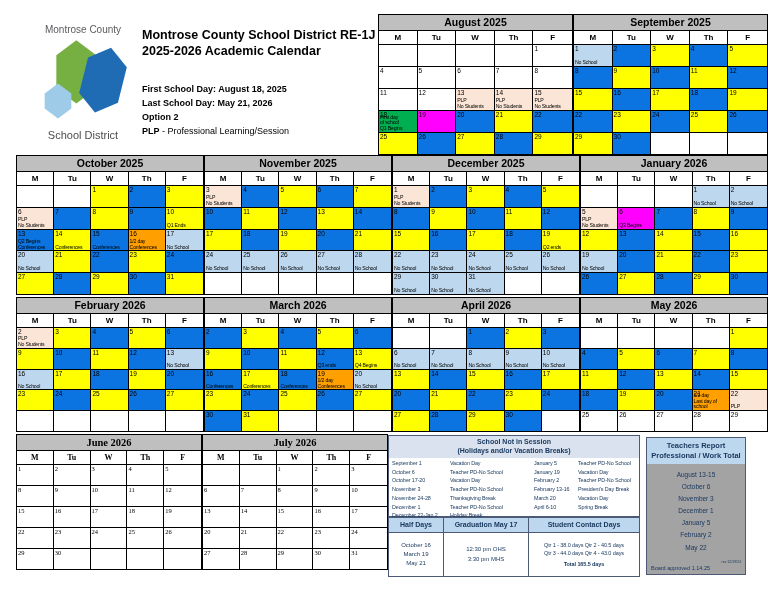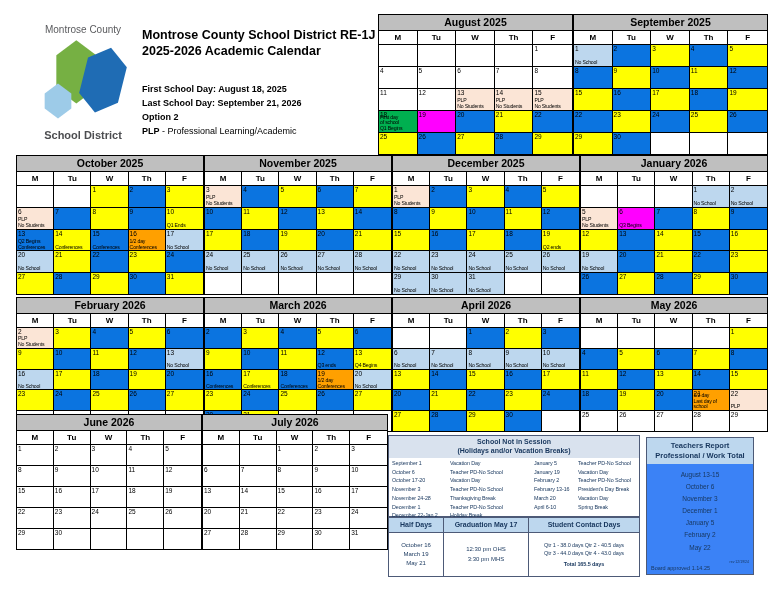--- a/index.html
+++ b/index.html
@@ -3,27 +3,27 @@
 <meta charset="utf-8">
 <style>
   html,body{margin:0;padding:0;background:#fff;}
   #page{position:relative;width:768px;height:593px;background:#fff;font-family:"Liberation Sans",sans-serif;overflow:hidden;}
 
   
   .band{position:absolute;display:flex;}
   #band1{top:14px;left:0;width:768px;height:141px;}
   #band2{top:155px;left:16px;width:752px;height:140px;}
   #band3{top:297px;left:16px;width:752px;height:135px;}
-  #band4{top:414px;left:16px;width:372px;height:136px;}
+  #band4{top:434px;left:16px;width:372px;height:136px;font-family:Liberation Serif, serif;}
 
   
   .hdr-left{width:378px;height:141px;display:flex;}
   .logo-box{width:118px;margin-left:24px;margin-top:10px;text-align:center;}
   .logo-top{font-size:10px;font-weight:normal;color:#5a5b5e;}
-  .logo-bottom{font-size:11px;font-weight:bold;color:#4c4d50;margin-top:-2px;text-align:center;}
+  .logo-bottom{font-size:11px;font-weight:normal;color:#4c4d50;margin-top:-2px;text-align:center;}
   .title-box{flex:1;padding-top:14px;color:#000;}
   .t1{font-size:12.5px;font-weight:bold;line-height:1.25;}
   .sub{margin-top:24px;font-size:9px;font-weight:bold;line-height:1.55;}
   .plpline{font-size:9px;margin-top:1px;}
   .plpline b{font-weight:bold;}
 
   
   .month{border:1.5px solid #000;background:#fff;display:flex;flex-direction:column;box-sizing:border-box;}
   #band1 .month{width:195px;height:141px;}
   #band2 .month,#band3 .month{width:188px;}
@@ -58,21 +58,21 @@
   .bottom-boxes{position:absolute;top:82px;left:0;display:flex;height:60px;}
   .bbox{border:1px solid #4d5a77;box-sizing:border-box;display:flex;flex-direction:column;background:#fff;margin-left:-1px;}
   .bbox:first-child{margin-left:0;}
   .bbox-h{background:var(--c-panel,#BDD7EE);font-weight:bold;font-size:7px;text-align:center;height:14px;line-height:14px;border-bottom:1px solid #4d5a77;}
   .bbox-body{flex:1;font-size:6px;display:flex;flex-direction:column;justify-content:center;text-align:center;line-height:1.55;}
   #half-days{width:56px;}
   #graduation{width:86px;}
   #student-contact{width:112px;}
   #student-contact .bbox-body{font-size:5.5px;letter-spacing:-0.1px;}
   .sc-total{font-weight:bold;margin-top:2px;}
-  .teachers{position:absolute;top:2px;left:258px;width:108px;height:138px;border:1px solid #4d5a77;box-sizing:border-box;background:#3b82f6;display:flex;flex-direction:column;}
+  .teachers{position:absolute;top:2px;left:258px;width:100px;height:138px;border:1px solid #4d5a77;box-sizing:border-box;background:#a3a3a3;display:flex;flex-direction:column;}
   .t-h{background:var(--c-panel,#BDD7EE);font-weight:bold;font-size:7.5px;text-align:center;line-height:1.3;padding:3px 0;}
   .t-dates{flex:1;font-size:6.5px;text-align:center;padding-top:7px;}
   .t-dates div{margin-bottom:5.2px;}
   .t-rev{font-size:3.5px;text-align:right;padding-right:4px;}
   .t-approved{font-size:5.5px;text-align:left;padding:1px 0 3px 4px;}
 </style>
 </head>
 <body>
 
 <div id="page">
@@ -86,24 +86,24 @@
           <polygon points="84,14 108,32 108,76 84,94 60,76 60,32" fill="#1F6CB4" transform="rotate(14 84 54)"></polygon>
           <polygon points="30,58 46,70 46,88 30,100 14,88 14,70" fill="#9DCBE8"></polygon>
         </svg>
         <div class="logo-bottom">School District</div>
       </div>
       <div class="title-box">
         <div class="t1">Montrose County School District RE-1J</div>
         <div class="t1">2025-2026 Academic Calendar</div>
         <div class="sub">
           <div>First School Day:  August 18, 2025</div>
-          <div>Last School Day:  September 21, 2026</div>
+          <div>Last School Day:  May 21, 2026</div>
           <div>Option 2</div>
         </div>
-        <div class="plpline"><b>PLP</b><span> - Professional Learning/Academic</span></div>
+        <div class="plpline"><b>PLP</b><span> - Professional Learning/Session</span></div>
       </div>
     </div>
     <div class="month">
         <div class="mtitle">August 2025</div>
         <div class="wrow">
           <div class="wcell">M</div>
           <div class="wcell">Tu</div>
           <div class="wcell">W</div>
           <div class="wcell">Th</div>
           <div class="wcell">F</div>

